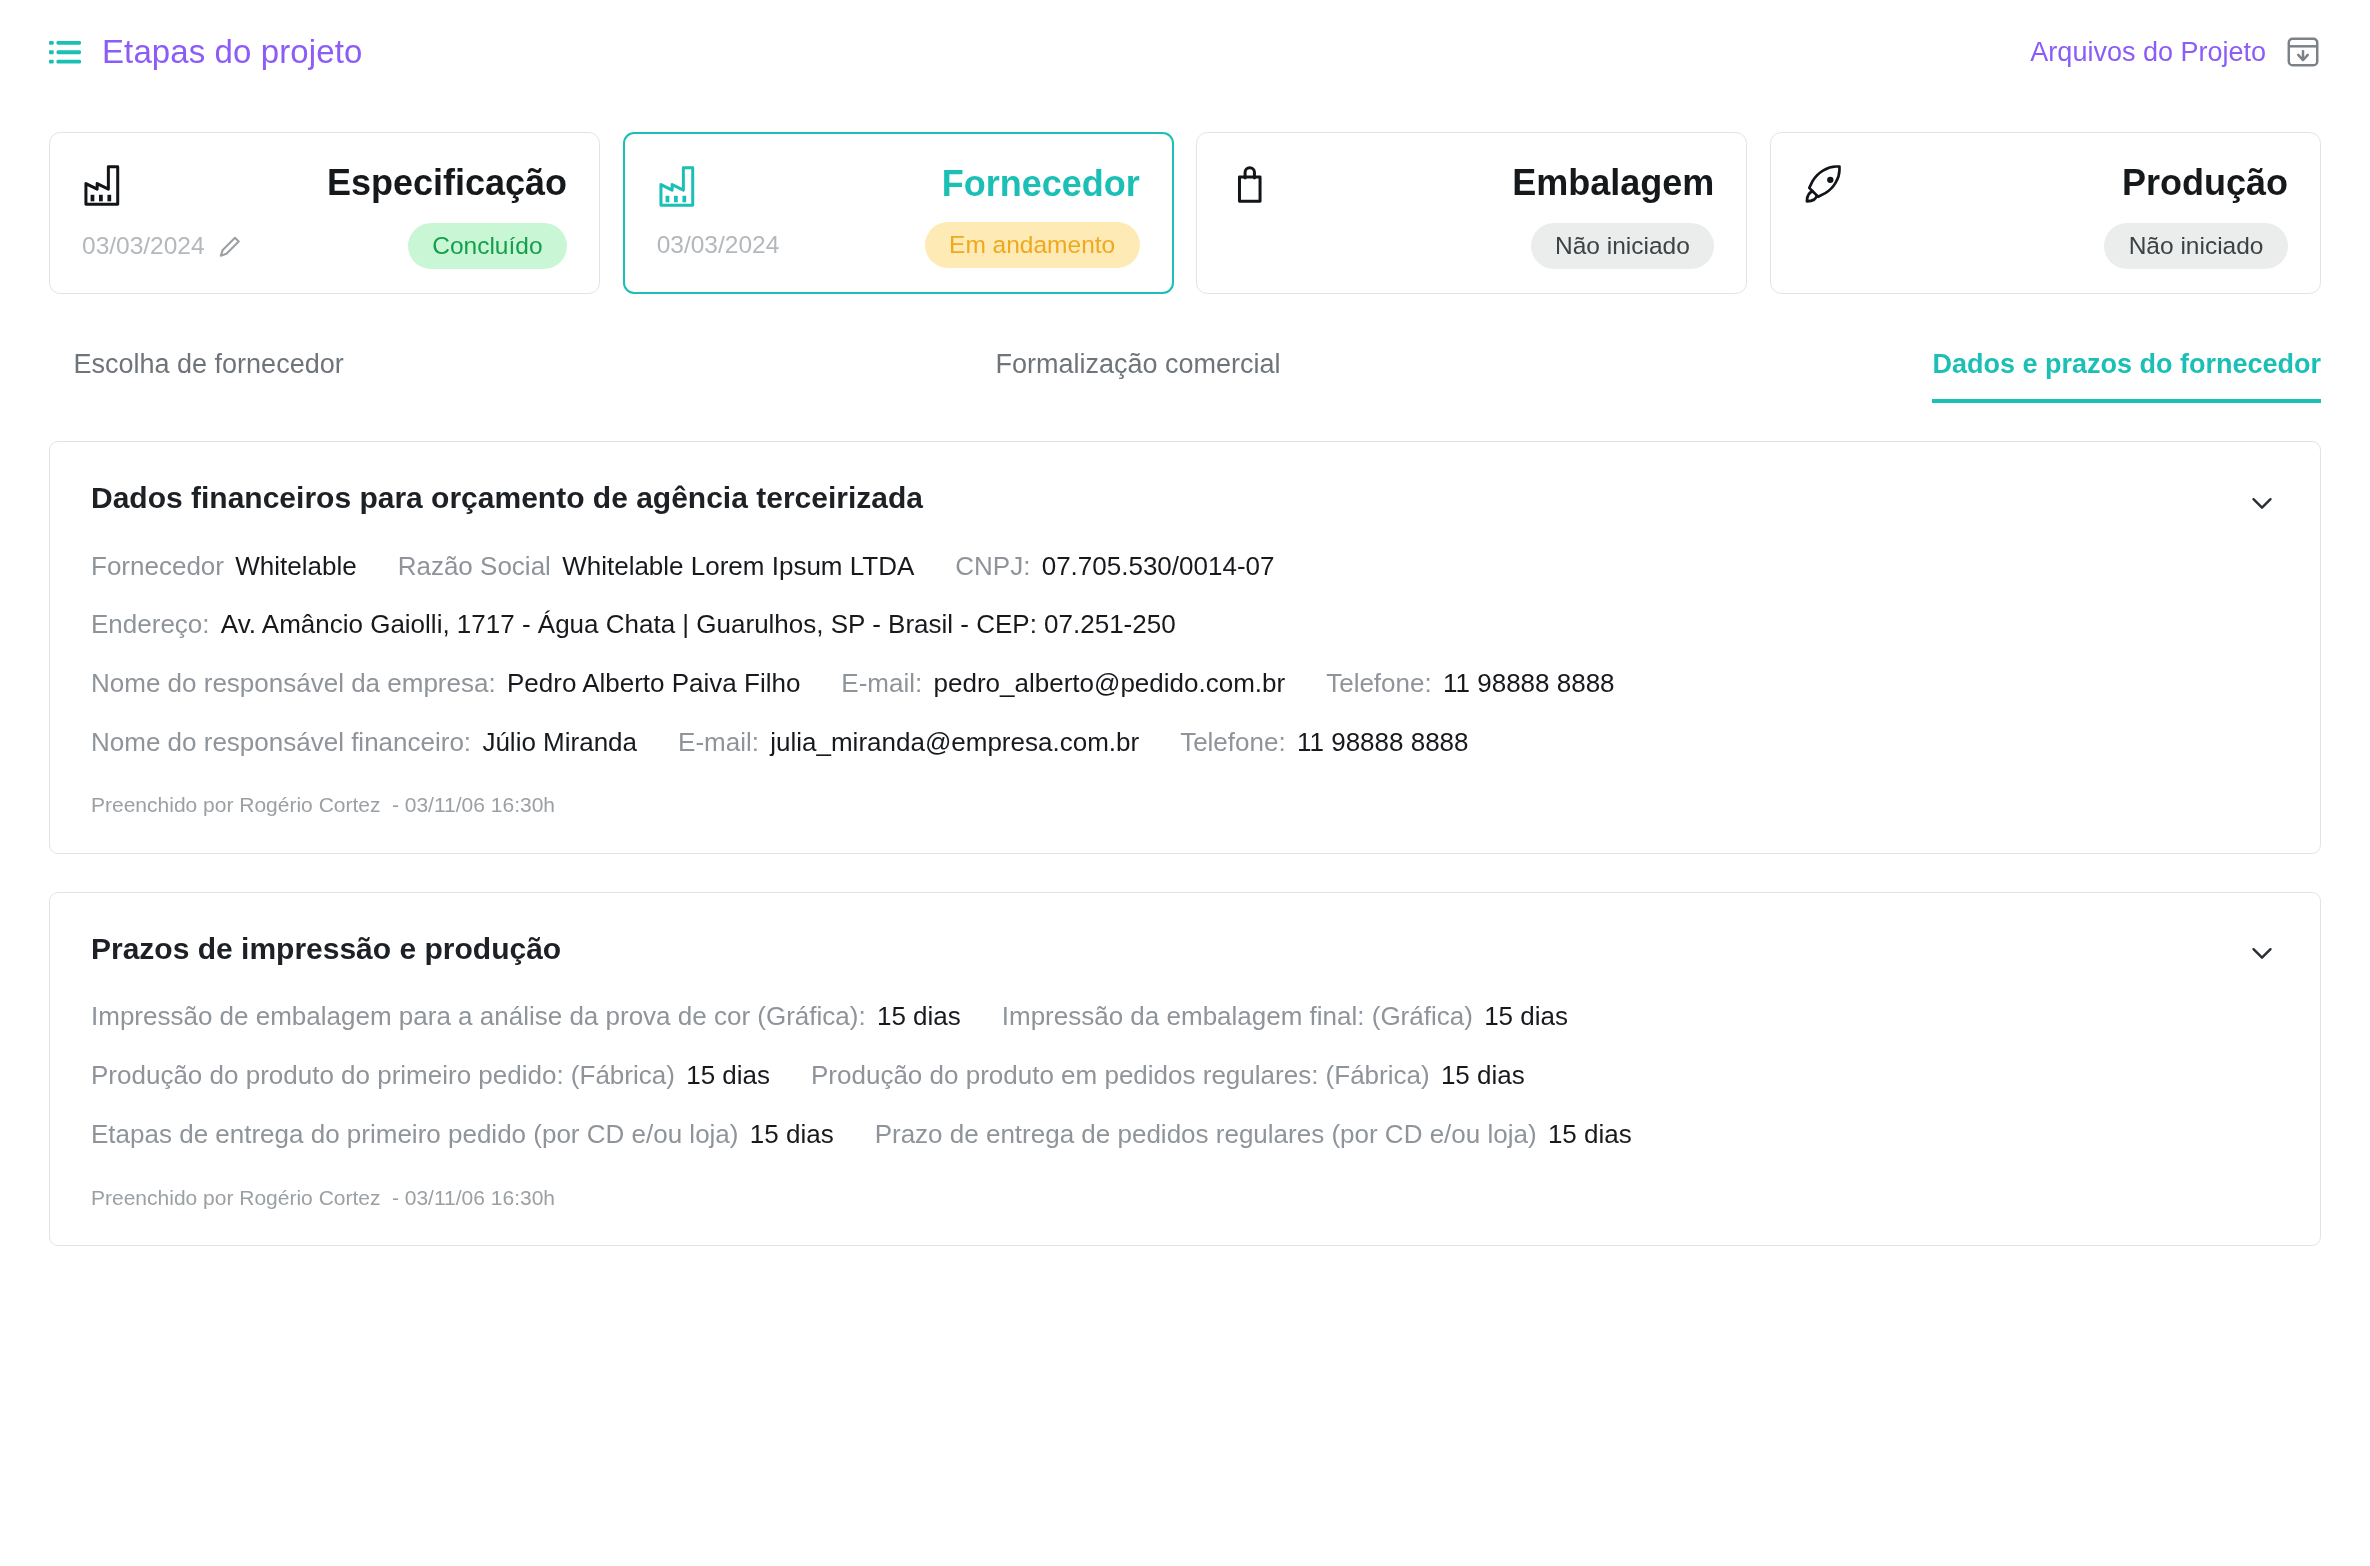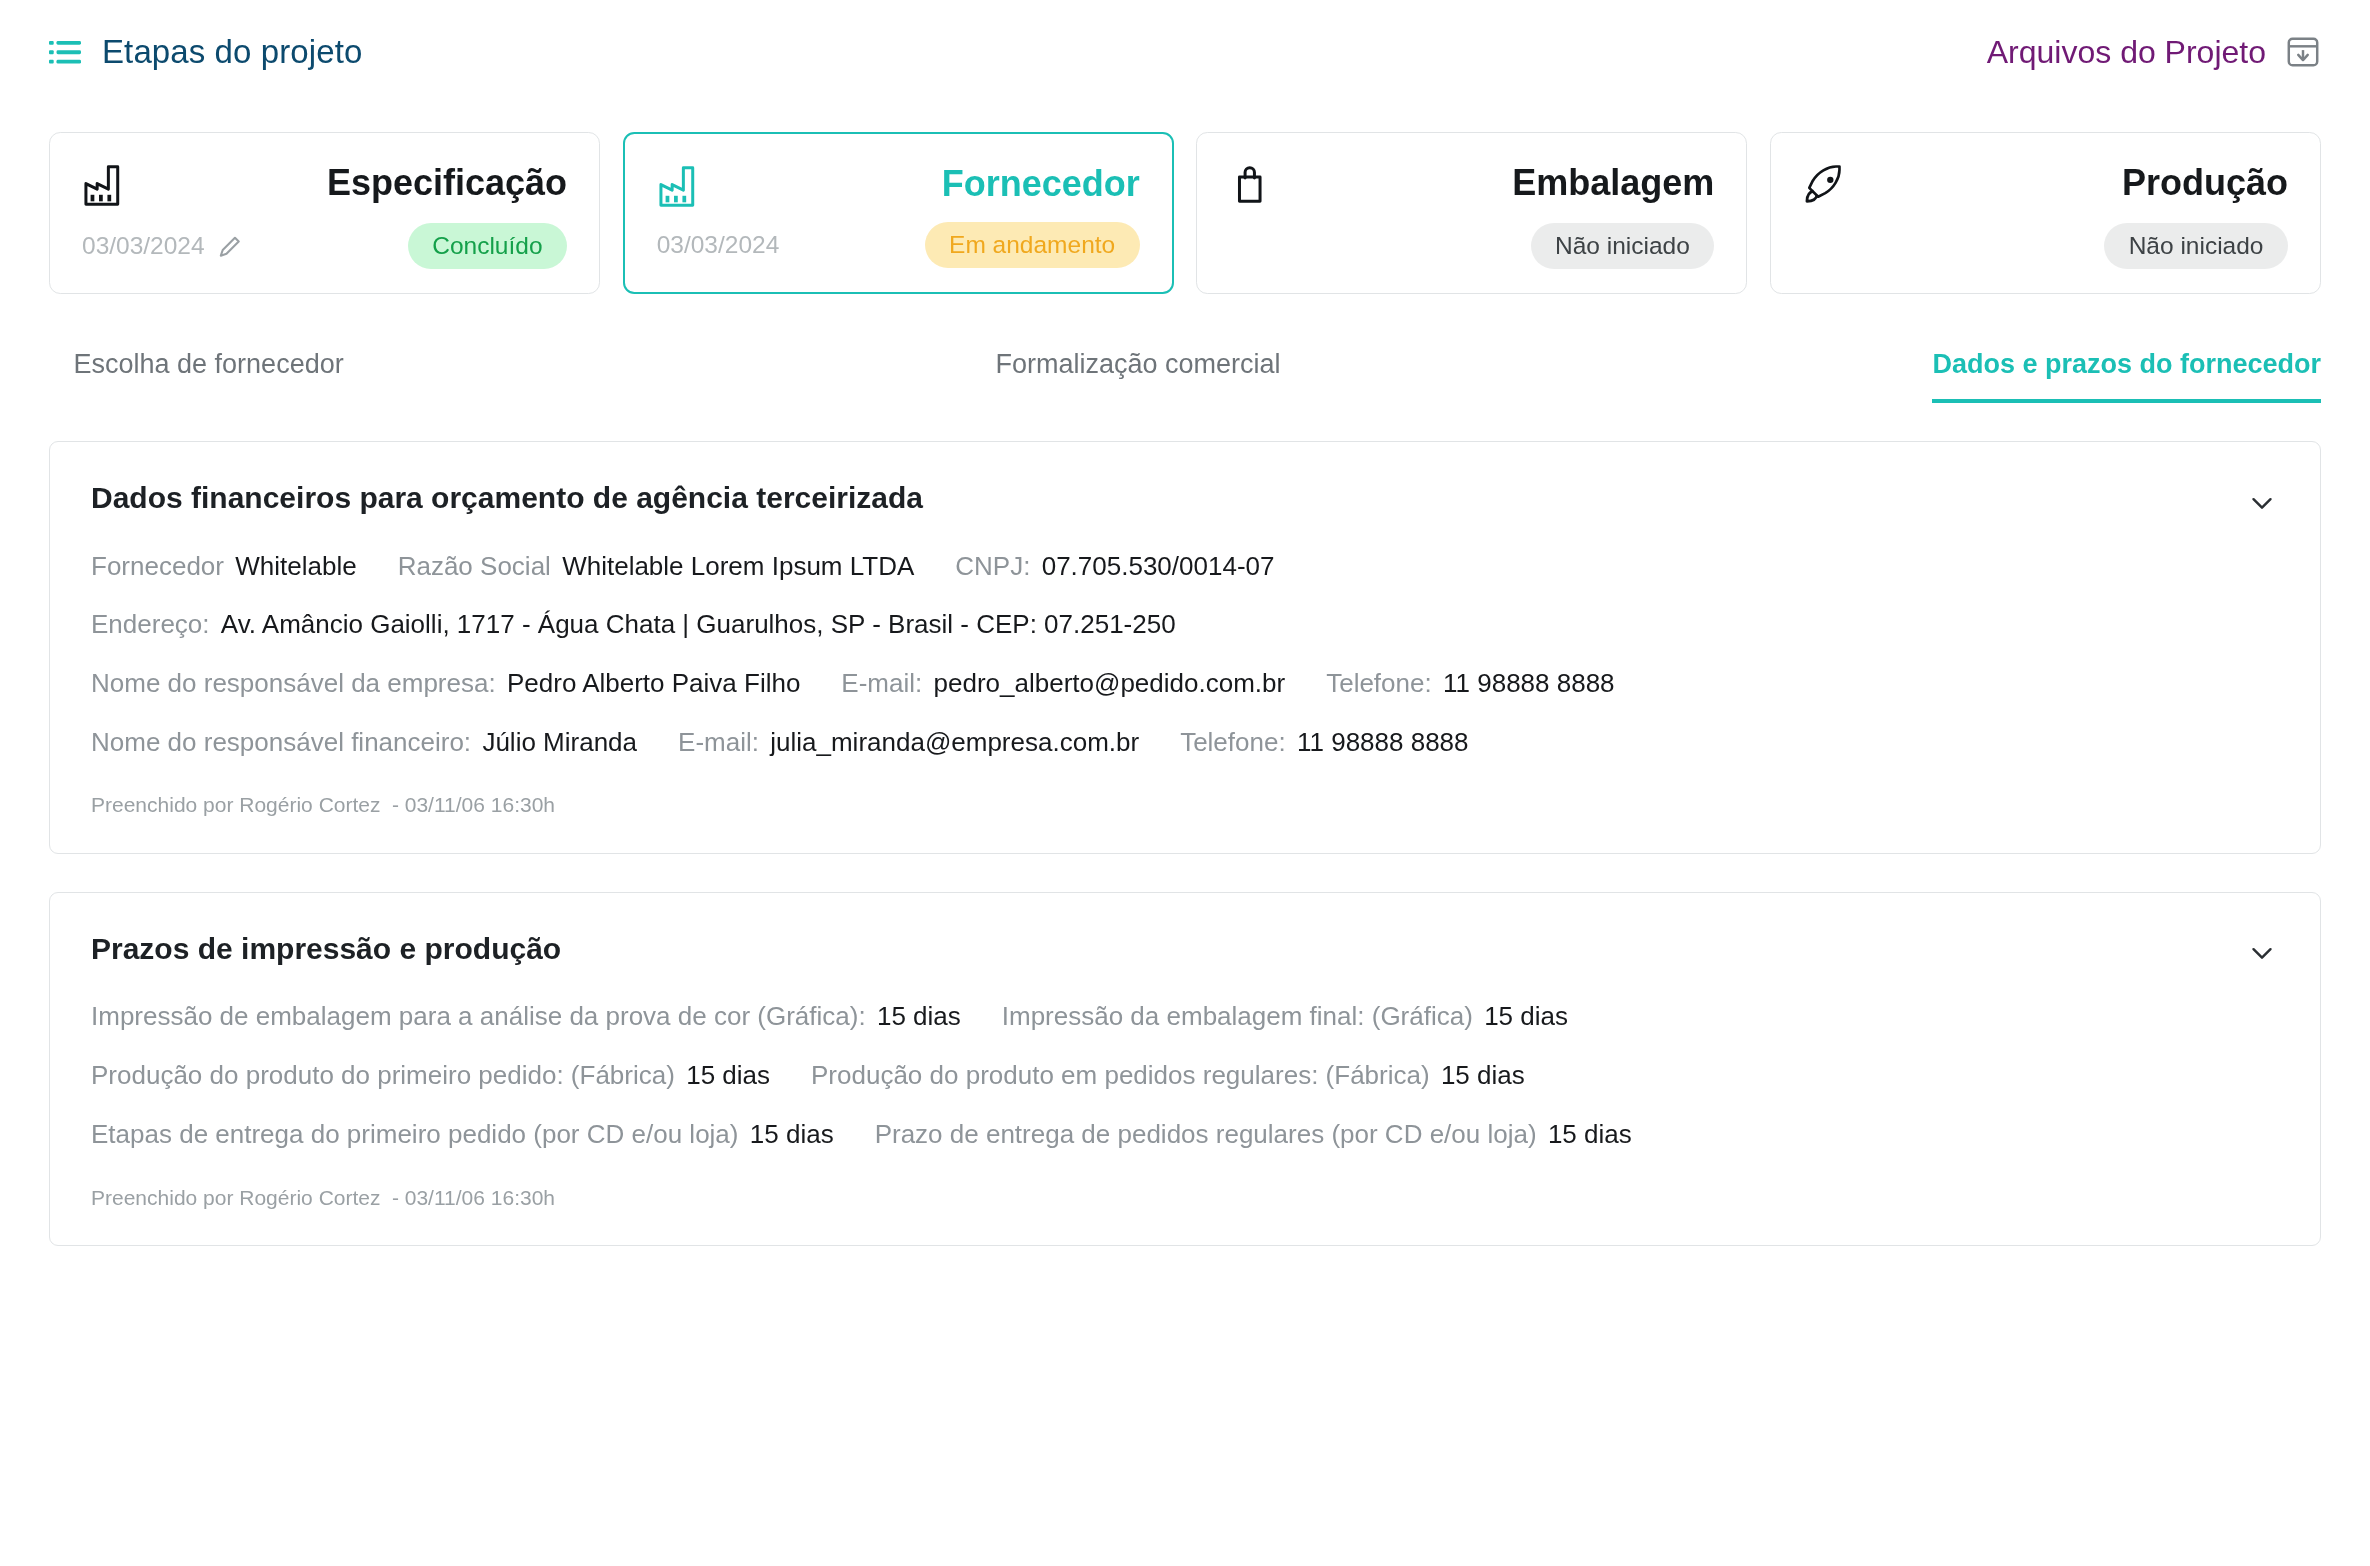--- a/index.html
+++ b/index.html
@@ -45,32 +45,32 @@
     display:flex;
     align-items:center;
     gap:21px;
   }
   .list-icon{
     width:32px;height:24.5px;display:block;
   }
   .topbar-title{
     font-size:33px;
     font-weight:400;
-    color:#0c4a6e;
+    color:#8b5cf6;
     letter-spacing:0.1px;
   }
   .topbar-right{
     display:flex;
     align-items:center;
     gap:19px;
     color:#7b8186;
   }
   .topbar-right-label{
-    font-size:32px;
-    color:#701a75;
+    font-size:27px;
+    color:#8b5cf6;
   }
   .archive-icon{width:36px;height:36px;display:block;}
 
   
   .steps{
     display:grid;
     grid-template-columns:repeat(4,1fr);
     gap:22.6px;
     margin-top:28px;
   }

